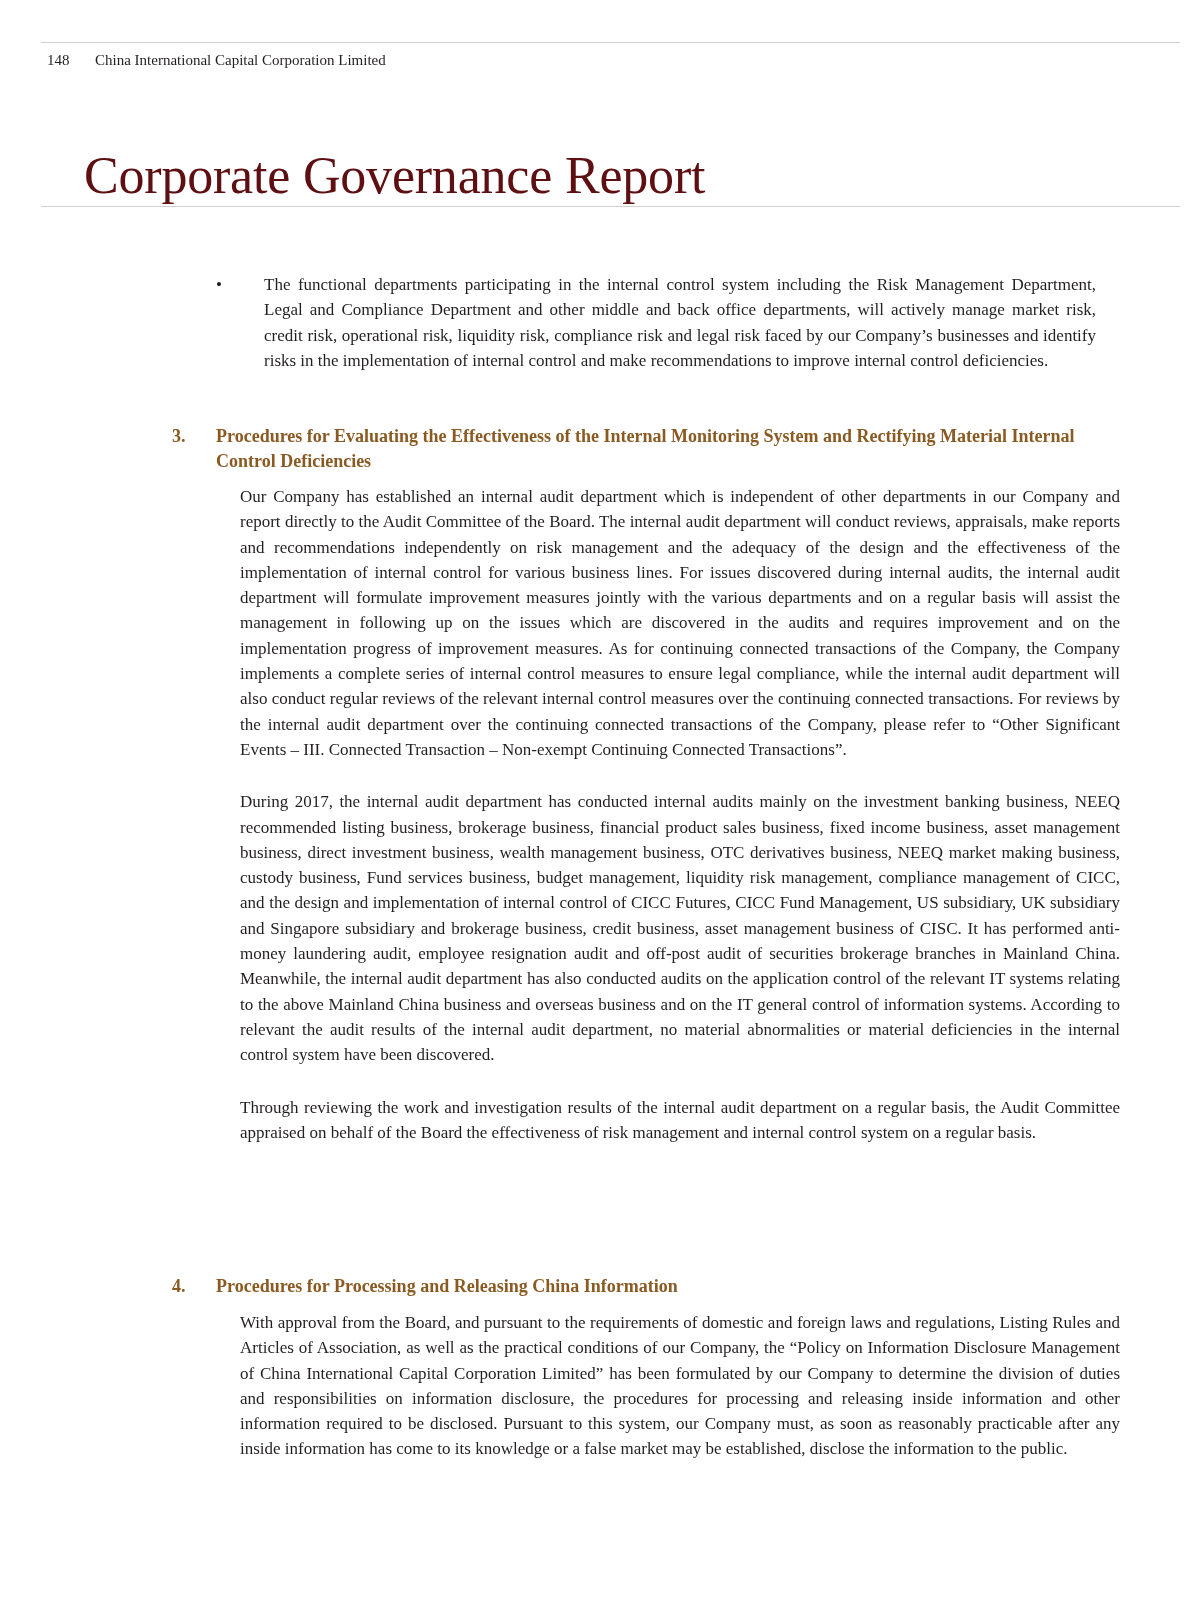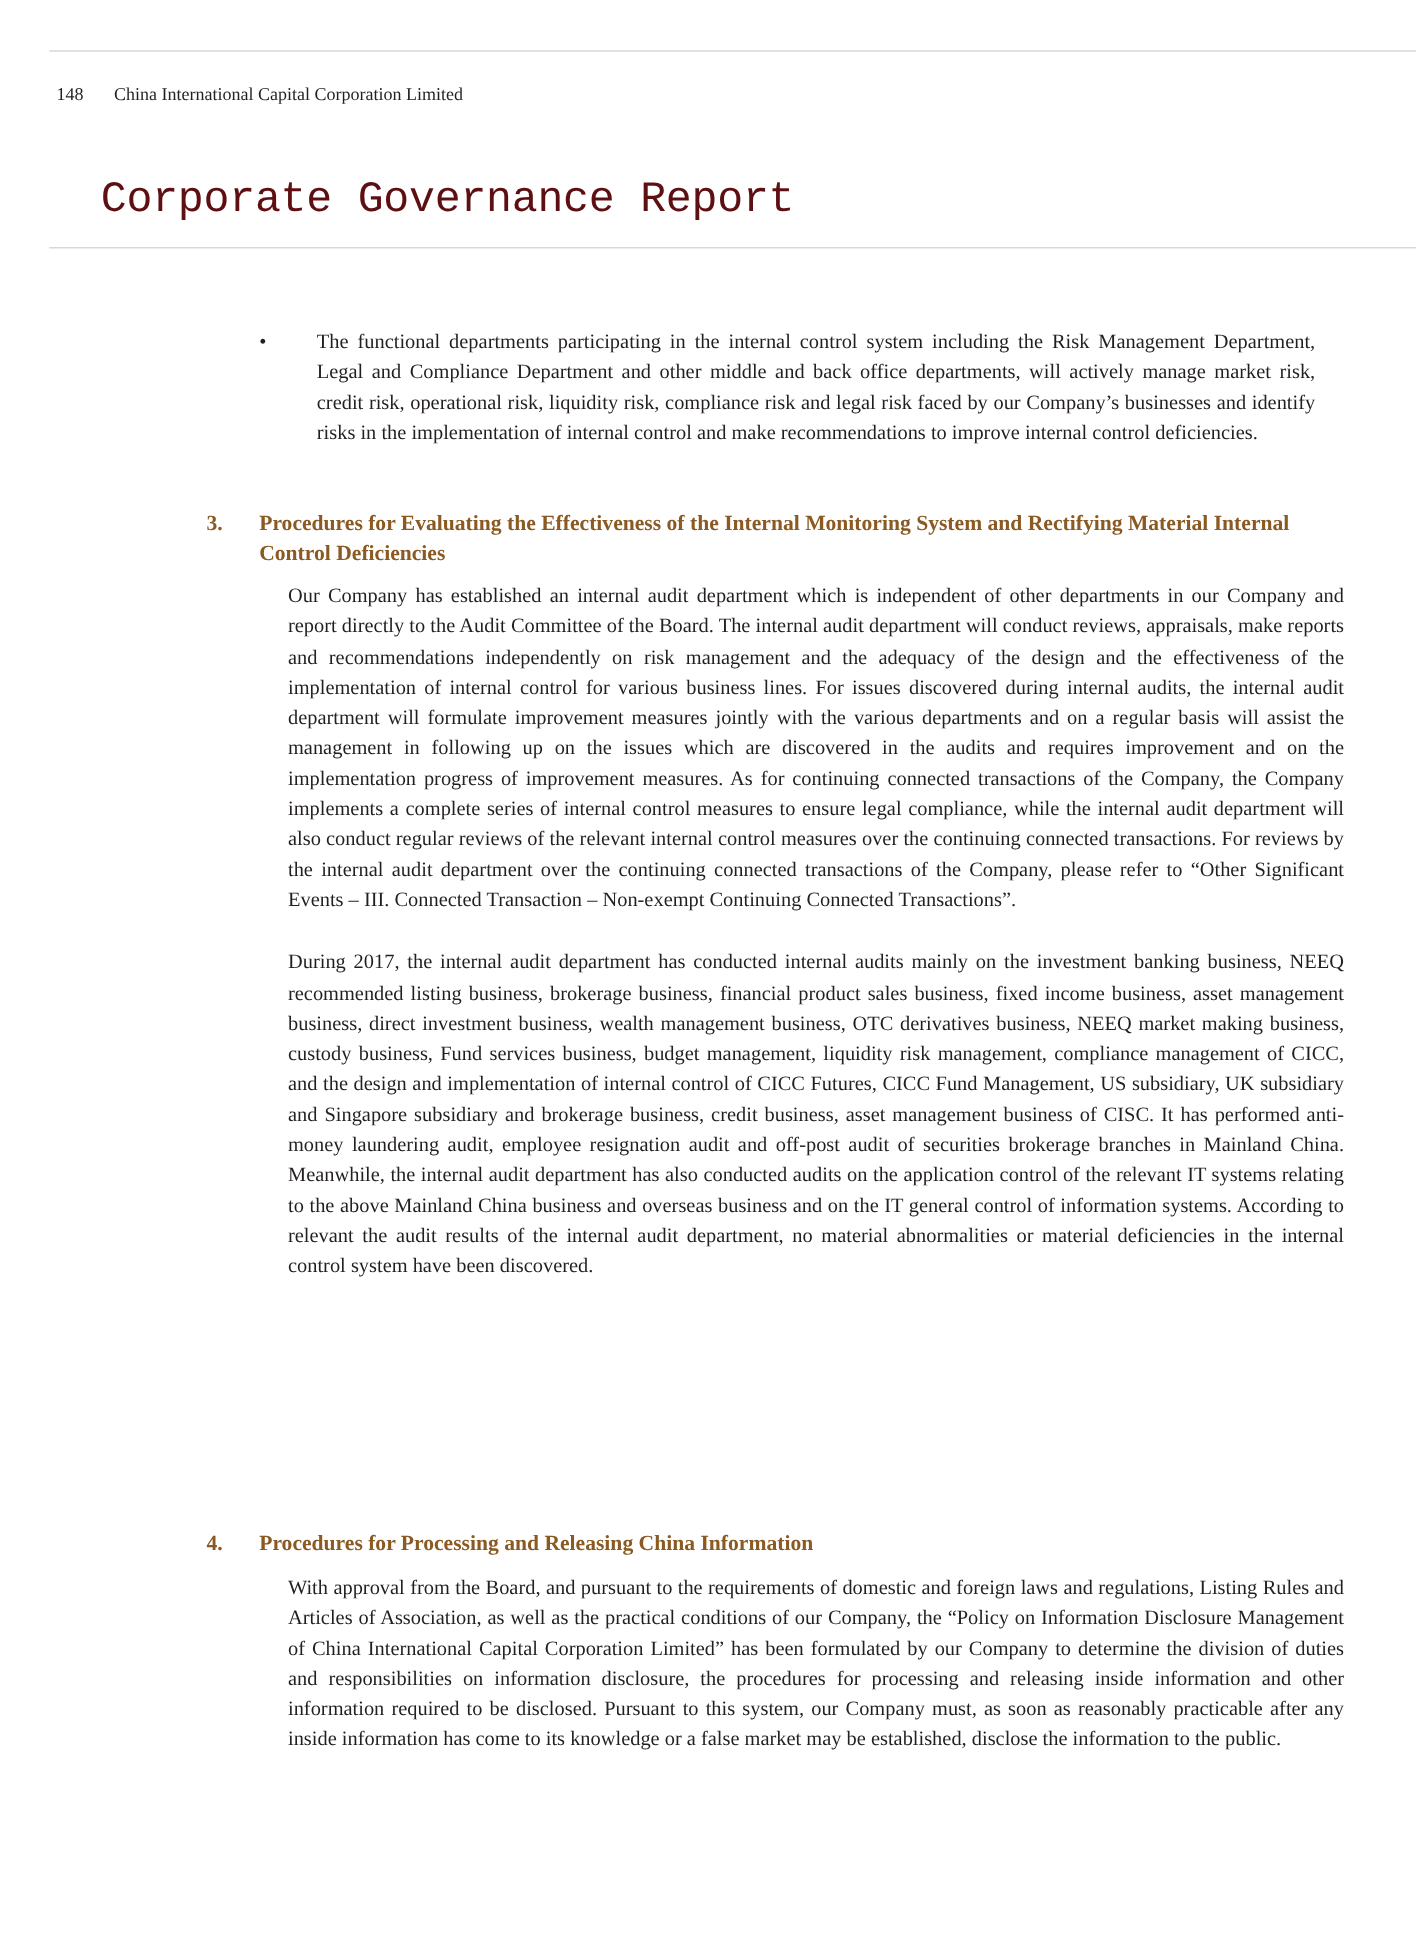--- a/index.html
+++ b/index.html
@@ -8,25 +8,25 @@
       font-family: "Liberation Serif", "DejaVu Serif", serif;
       color: #231f20;
     }
     .rule { position: absolute; left: 41px; width: 1139px; height: 1px; background: #cfcfcf; }
     .rule.top { top: 42px; }
     .rule.bottom { top: 206px; }
     .running-head {
       position: absolute; top: 52px; left: 47px;
       font-size: 15px; color: #231f20; white-space: nowrap;
     }
-    .running-head .page-num { display: inline-block; width: 48px; margin-top: 19px; }
+    .running-head .page-num { display: inline-block; width: 48px; }
     .page-title {
       position: absolute; top: 146px; left: 84px;
-      font-size: 36px; color: #5e0f12; letter-spacing: -0.2px; white-space: nowrap;
-      margin: 0; font-weight: normal; font-family: Liberation Mono, monospace;
+      font-size: 52px; color: #5e0f12; letter-spacing: -0.2px; white-space: nowrap;
+      margin: 0; font-weight: normal;
     }
     .body-text {
       font-size: 17px; line-height: 25.3px; text-align: justify;
       text-align-last: left; margin: 0;
     }
     .bullet-item {
       position: absolute; top: 272px; left: 216px; width: 880px;
       display: flex;
     }
     .bullet-item .bullet {
@@ -68,20 +68,21 @@
 </div>
 
 <div class="section" id="sec3">
   <div class="section-heading">
     <span class="num">3.</span>
     <span class="title">Procedures for Evaluating the Effectiveness of the Internal Monitoring System and Rectifying Material Internal Control Deficiencies</span>
   </div>
   <div class="section-body">
     <p class="body-text">Our Company has established an internal audit department which is independent of other departments in our Company and report directly to the Audit Committee of the Board. The internal audit department will conduct reviews, appraisals, make reports and recommendations independently on risk management and the adequacy of the design and the effectiveness of the implementation of internal control for various business lines. For issues discovered during internal audits, the internal audit department will formulate improvement measures jointly with the various departments and on a regular basis will assist the management in following up on the issues which are discovered in the audits and requires improvement and on the implementation progress of improvement measures. As for continuing connected transactions of the Company, the Company implements a complete series of internal control measures to ensure legal compliance, while the internal audit department will also conduct regular reviews of the relevant internal control measures over the continuing connected transactions. For reviews by the internal audit department over the continuing connected transactions of the Company, please refer to “Other Significant Events – III. Connected Transaction – Non-exempt Continuing Connected Transactions”.</p>
     <p class="body-text">During 2017, the internal audit department has conducted internal audits mainly on the investment banking business, NEEQ recommended listing business, brokerage business, financial product sales business, fixed income business, asset management business, direct investment business, wealth management business, OTC derivatives business, NEEQ market making business, custody business, Fund services business, budget management, liquidity risk management, compliance management of CICC, and the design and implementation of internal control of CICC Futures, CICC Fund Management, US subsidiary, UK subsidiary and Singapore subsidiary and brokerage business, credit business, asset management business of CISC. It has performed anti-money laundering audit, employee resignation audit and off-post audit of securities brokerage branches in Mainland China. Meanwhile, the internal audit department has also conducted audits on the application control of the relevant IT systems relating to the above Mainland China business and overseas business and on the IT general control of information systems. According to relevant the audit results of the internal audit department, no material abnormalities or material deficiencies in the internal control system have been discovered.</p>
+    <p class="body-text">Through reviewing the work and investigation results of the internal audit department on a regular basis, the Audit Committee appraised on behalf of the Board the effectiveness of risk management and internal control system on a regular basis.</p>
   </div>
 </div>
 
 <div class="section" id="sec4">
   <div class="section-heading">
     <span class="num">4.</span>
     <span class="title">Procedures for Processing and Releasing China Information</span>
   </div>
   <div class="section-body">
     <p class="body-text">With approval from the Board, and pursuant to the requirements of domestic and foreign laws and regulations, Listing Rules and Articles of Association, as well as the practical conditions of our Company, the “Policy on Information Disclosure Management of China International Capital Corporation Limited” has been formulated by our Company to determine the division of duties and responsibilities on information disclosure, the procedures for processing and releasing inside information and other information required to be disclosed. Pursuant to this system, our Company must, as soon as reasonably practicable after any inside information has come to its knowledge or a false market may be established, disclose the information to the public.</p>

